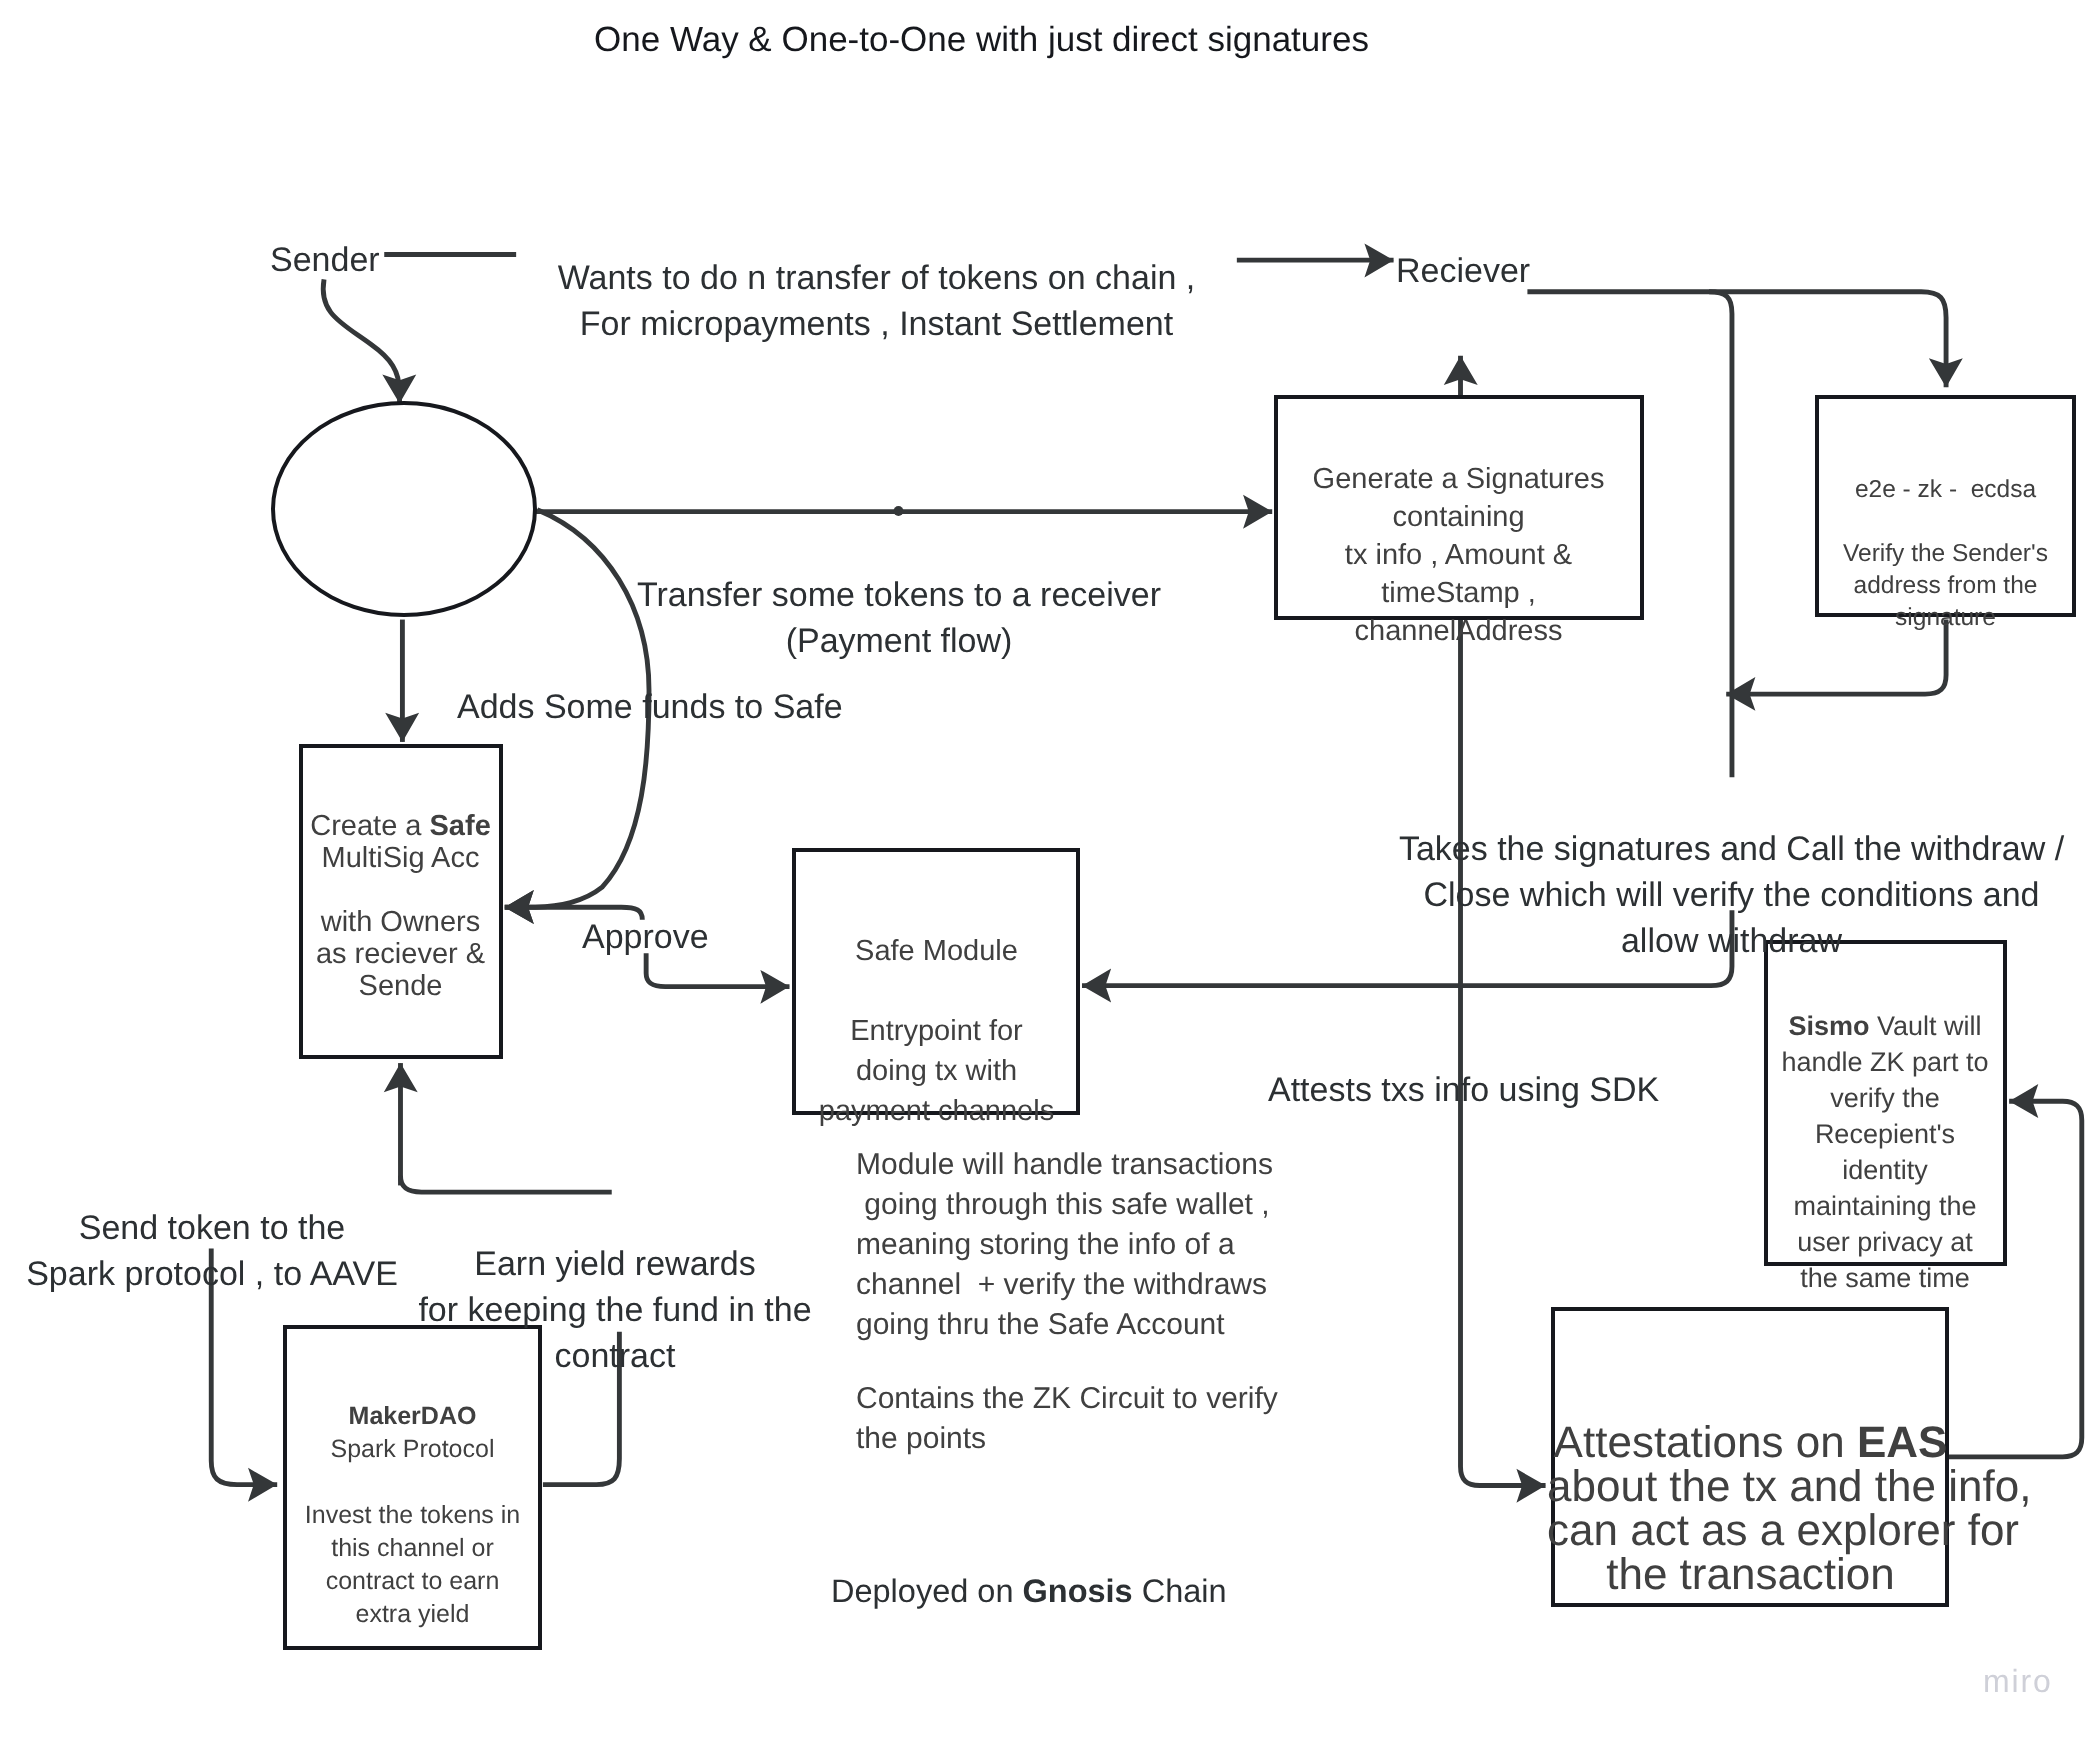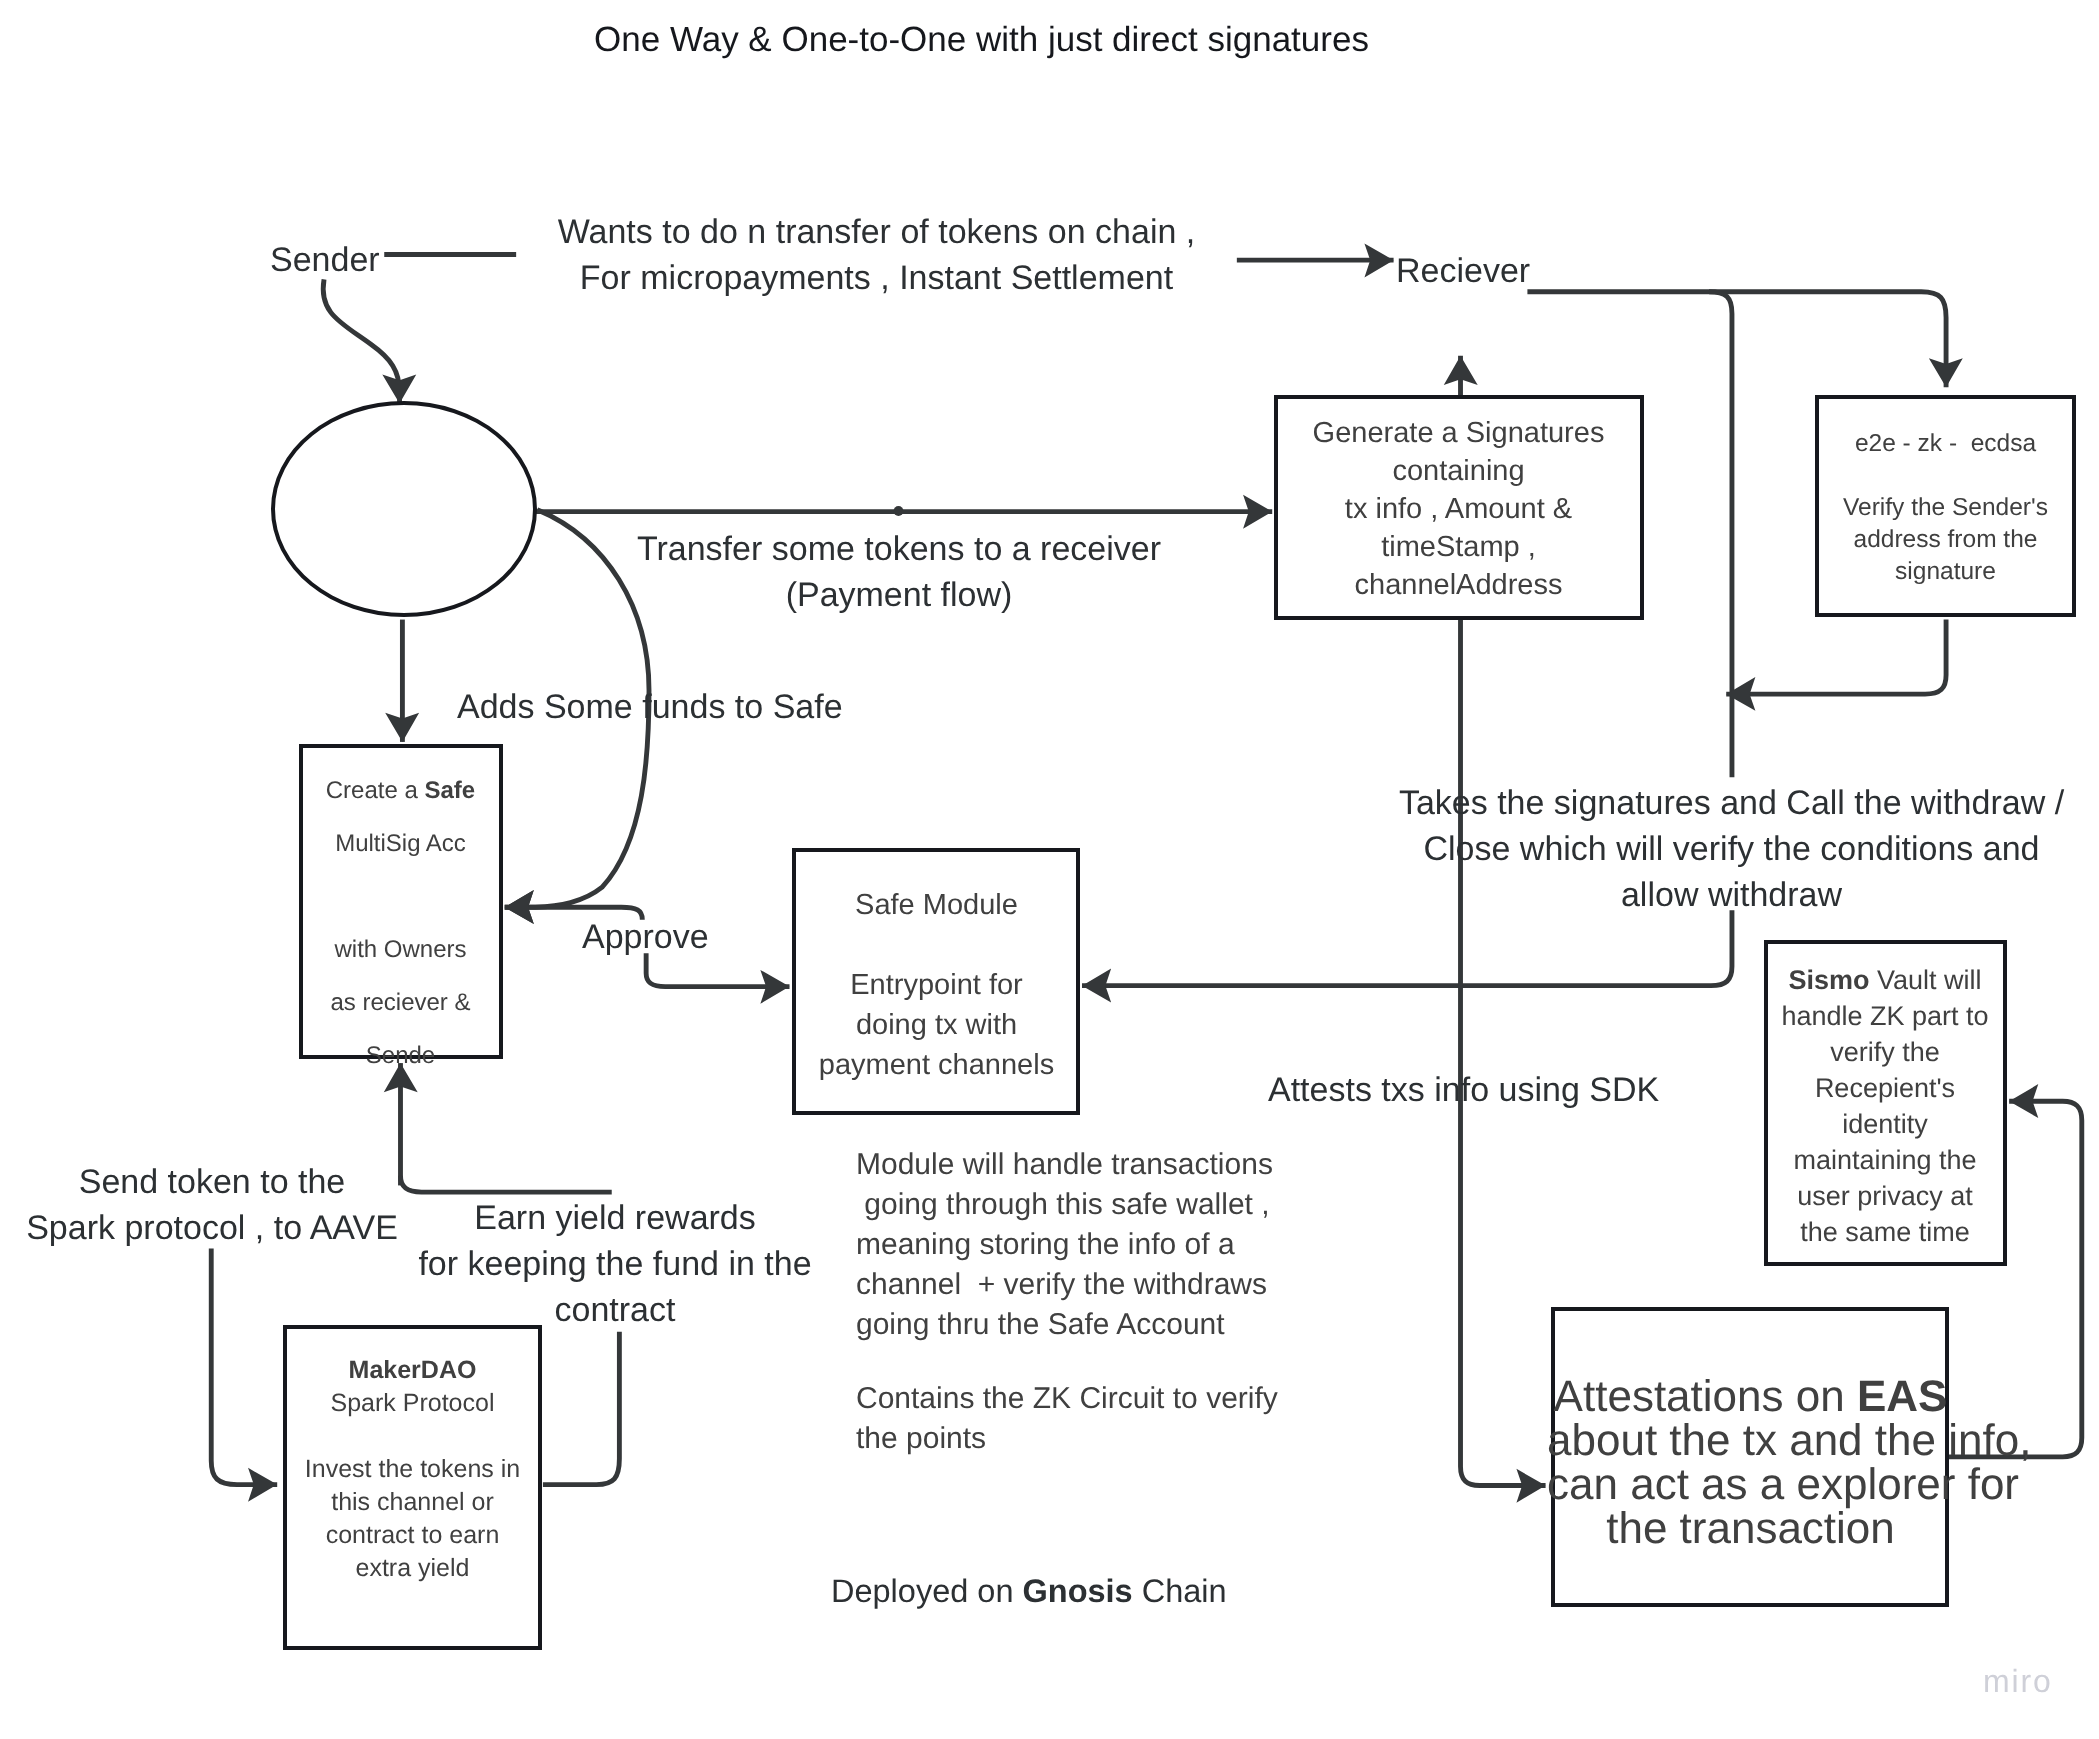--- a/index.html
+++ b/index.html
@@ -8,26 +8,26 @@
          -webkit-font-smoothing:antialiased;text-rendering:geometricPrecision;}
   svg#wires{position:absolute;left:0;top:0;width:2099px;height:1740px;pointer-events:none;}
   .node{position:absolute;box-sizing:border-box;}
   .rect{border:4.8px solid #16181d;background:#fff;}
   .ell{border:4.8px solid #16181d;background:#fff;border-radius:50%;}
   .txt{position:absolute;line-height:39px;font-size:29px;color:#404040;white-space:pre;transform:translateZ(0);}
   .fs-maker{font-size:25px;line-height:33px;}
   .fs-e2e{font-size:24.5px;line-height:32px;}
   .fs-sismo{font-size:27px;line-height:36px;}
   .fs-gen{font-size:29px;line-height:38px;}
-  .fs-safe{font-size:24px;line-height:53px;}
+  .fs-safe{font-size:29px;line-height:32px;}
   .fs-mod{font-size:29px;line-height:40px;}
   .fs-ell{font-size:28px;line-height:39px;}
   .fs-eas{font-size:44px;line-height:44px;}
   .fs-note{font-size:30px;line-height:40px;}
-  .ctr{text-align:center;}
+  .ctr{text-align:center;margin-top:46px;}
   .lft{text-align:left;}
   .lbl{position:absolute;font-size:34px;line-height:46px;color:#2c3033;white-space:pre;transform:translateZ(0);}
   #title{position:absolute;left:0;top:20px;width:2099px;text-align:center;font-size:35px;color:#16181d;transform:translateZ(0);}
   #miro{position:absolute;left:1983px;top:1663px;font-size:32px;color:#cfd0d8;letter-spacing:1.9px;
         font-family:"Liberation Sans",sans-serif;transform:translateZ(0);}
   b{font-weight:700;}
 </style>
 </head>
 <body>
 

